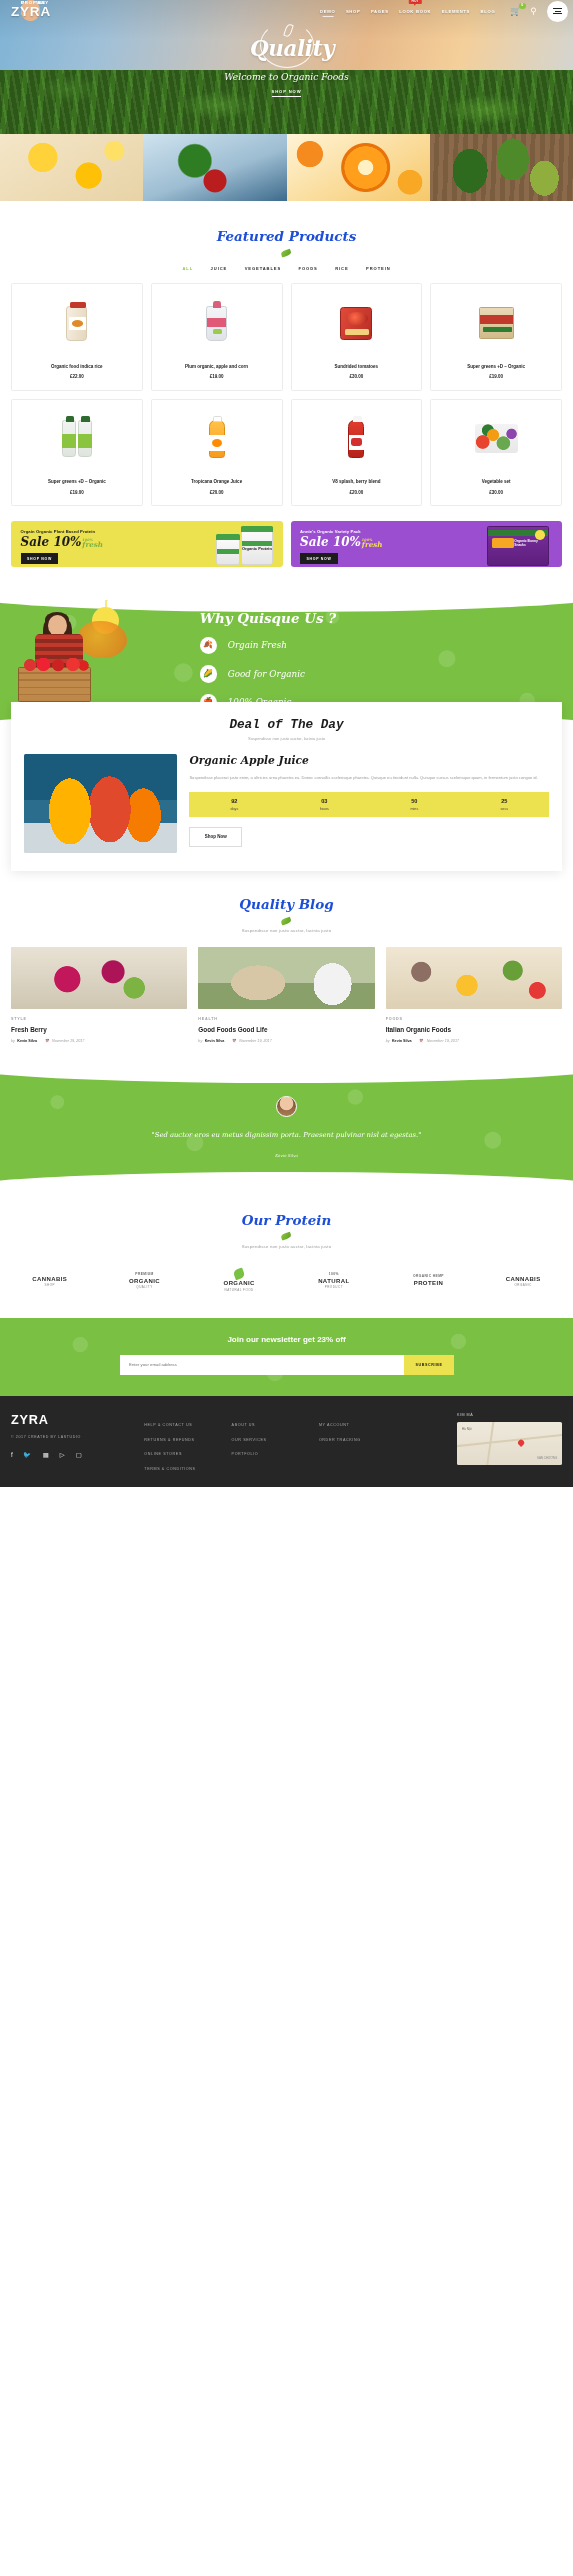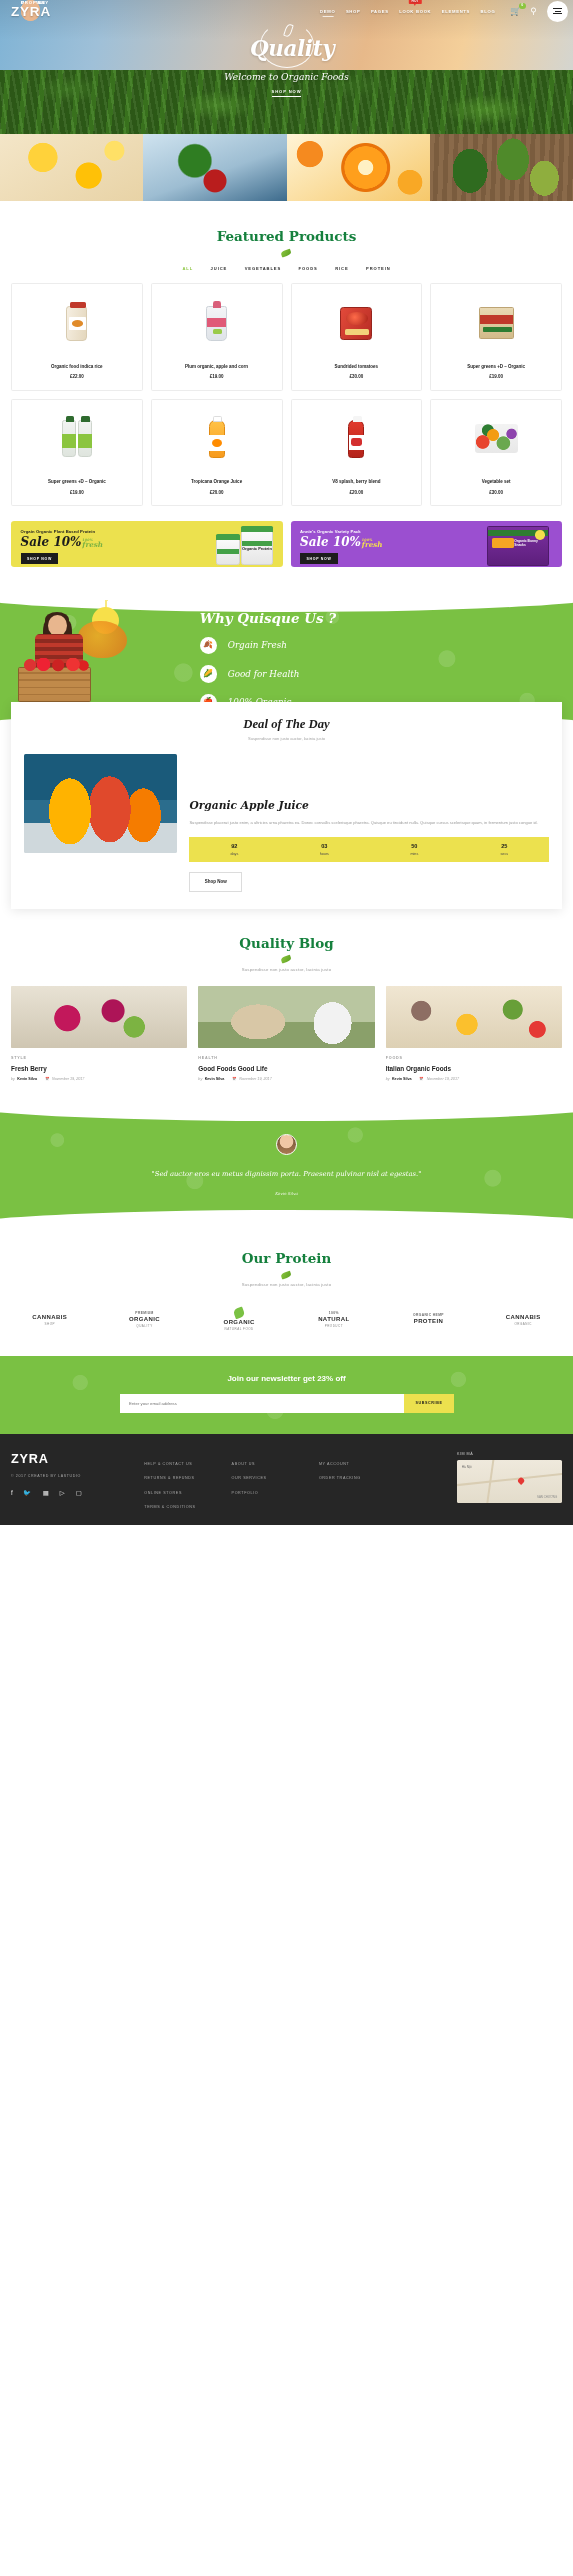--- a/index.html
+++ b/index.html
@@ -133,22 +133,22 @@
       linear-gradient(150deg,#fff4d6,#f6c86a); }
   .cat-4 { background:
       radial-gradient(ellipse 17.5px 22px at 28% 55%, #2f6b1f 0 100%, rgba(47,107,31,0) 100%),
       radial-gradient(ellipse 16px 21px at 58% 38%, #4f8a2a 0 100%, rgba(79,138,42,0) 100%),
       radial-gradient(ellipse 14.3px 17.5px at 80% 66%, #8fae3e 0 100%, rgba(143,174,62,0) 100%),
       repeating-linear-gradient(92deg,#8a6a4a 0 4.8px,#7a5c3e 4.8px 9.6px); }
 
   
   .section { padding: 0 11px; }
   .sec-title {
-    text-align:center; font-family:"DejaVu Serif", serif; 
-    font-size: 13.5px; color: #15803d; font-weight: bold;
+    text-align:center; font-family:"DejaVu Serif", serif; font-style: italic;
+    font-size: 13.5px; color: #1d4ed8; font-weight: bold;
   }
   .sec-sub { text-align:center; font-size: 4.3px; color:#9b9b9b; margin-top: 4.8px; letter-spacing:0.2px; }
   .leaf-div {
     width: 10.4px; height: 5.6px; margin: 5.6px auto 0;
     background: linear-gradient(135deg,#8bc53f,#5da021);
     border-radius: 50% 10% 50% 10%; transform: rotate(-18deg);
   }
 
   
   .featured { padding-top: 27px; padding-bottom: 8px; }
@@ -307,32 +307,32 @@
   .why-list { margin-top:11px; display:flex; flex-direction:column; gap:11px; }
   .why-row { display:flex; align-items:center; gap:10.4px; }
   .why-ico { width:17.5px; height:17.5px; border-radius:50%; background:#fff; position:relative; flex:none;
              display:flex; align-items:center; justify-content:center; }
   .why-ico span { font-size:8px; line-height:1; }
   .why-label { font-family:"DejaVu Serif",serif; font-style:italic; font-size:8.8px; color:#fff; }
 
   
   .deal-wrap { position:relative; margin-top:-29px; padding:0 11px 0; z-index:5; }
   .deal-card { background:#fff; box-shadow:0 1.6px 11px rgba(0,0,0,0.10); padding:14.3px 12.7px 17.5px; }
-  .deal-title { text-align:center; font-family:Liberation Serif, serif; font-style:italic; font-weight:bold; font-size:12.7px; color:#1c1c1c; }
+  .deal-title { text-align:center; font-family:Liberation Mono, monospace; font-style:italic; font-weight:bold; font-size:12.7px; color:#1c1c1c; }
   .deal-sub { text-align:center; font-size:4.1px; color:#a5a5a5; margin-top:4.8px; }
   .deal-body { display:flex; gap:12.7px; margin-top:12.7px; }
   .deal-img {
     width: 153px; height: 99px; flex:none; border-radius:1.6px;
     background:
       radial-gradient(ellipse 21px 33px at 30% 58%, #ffb300 0 100%, rgba(255,179,0,0) 100%),
       radial-gradient(ellipse 21px 33px at 56% 56%, #e0492c 0 100%, rgba(224,73,44,0) 100%),
       radial-gradient(ellipse 17.5px 27px at 78% 62%, #f57c00 0 100%, rgba(245,124,0,0) 100%),
       linear-gradient(#1a5a7a 0 46%, #2b6d8d 46% 70%, #cfd8dc 70% 100%);
   }
-  .deal-info { flex:1;margin-top:45px; }
+  .deal-info { flex:1; }
   .deal-pname { font-family:"DejaVu Serif",serif; font-style:italic; font-weight:bold; font-size:10.7px; color:#1c1c1c; }
   .deal-desc { font-size:4.1px; color:#9a9a9a; line-height:2.0; margin-top:7.2px; }
   .countdown { margin-top:9.6px; background:#ece14e; display:flex; padding:6.4px 0; }
   .cd { flex:1; text-align:center; }
   .cd-num { font-size:5.6px; font-weight:bold; color:#1c1c1c; }
   .cd-lbl { font-size:3.7px; color:#4a4a4a; margin-top:2.4px; }
   .deal-btn { margin-top:9.6px; display:inline-block; border:0.8px solid #dcdcdc; padding:6.4px 14.3px;
               font-size:4.5px; font-weight:bold; color:#1c1c1c; }
 
   
@@ -652,21 +652,21 @@
           <div class="why-row">
             <div class="why-ico">
                 <span>🍂</span>
               </div>
             <div class="why-label">Orgain Fresh</div>
           </div>
           <div class="why-row">
             <div class="why-ico">
                 <span>🌽</span>
               </div>
-            <div class="why-label">Good for Health</div>
+            <div class="why-label">Good for Organic</div>
           </div>
           <div class="why-row">
             <div class="why-ico">
                 <span>🍎</span>
               </div>
             <div class="why-label">100% Organic</div>
           </div>
         </div>
       </div>
     </div>

